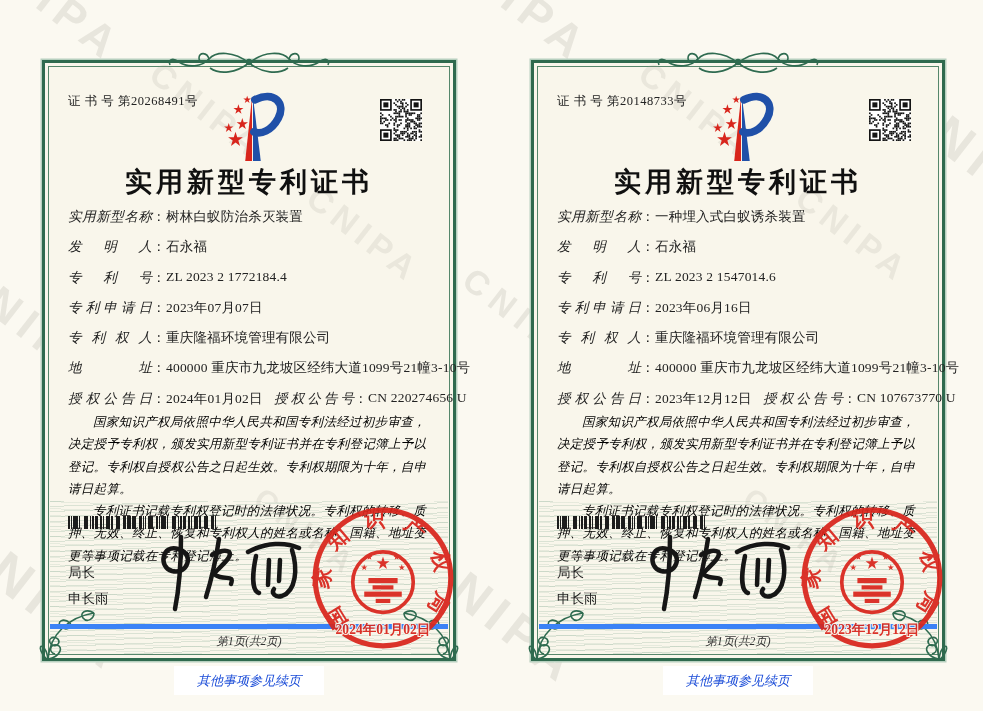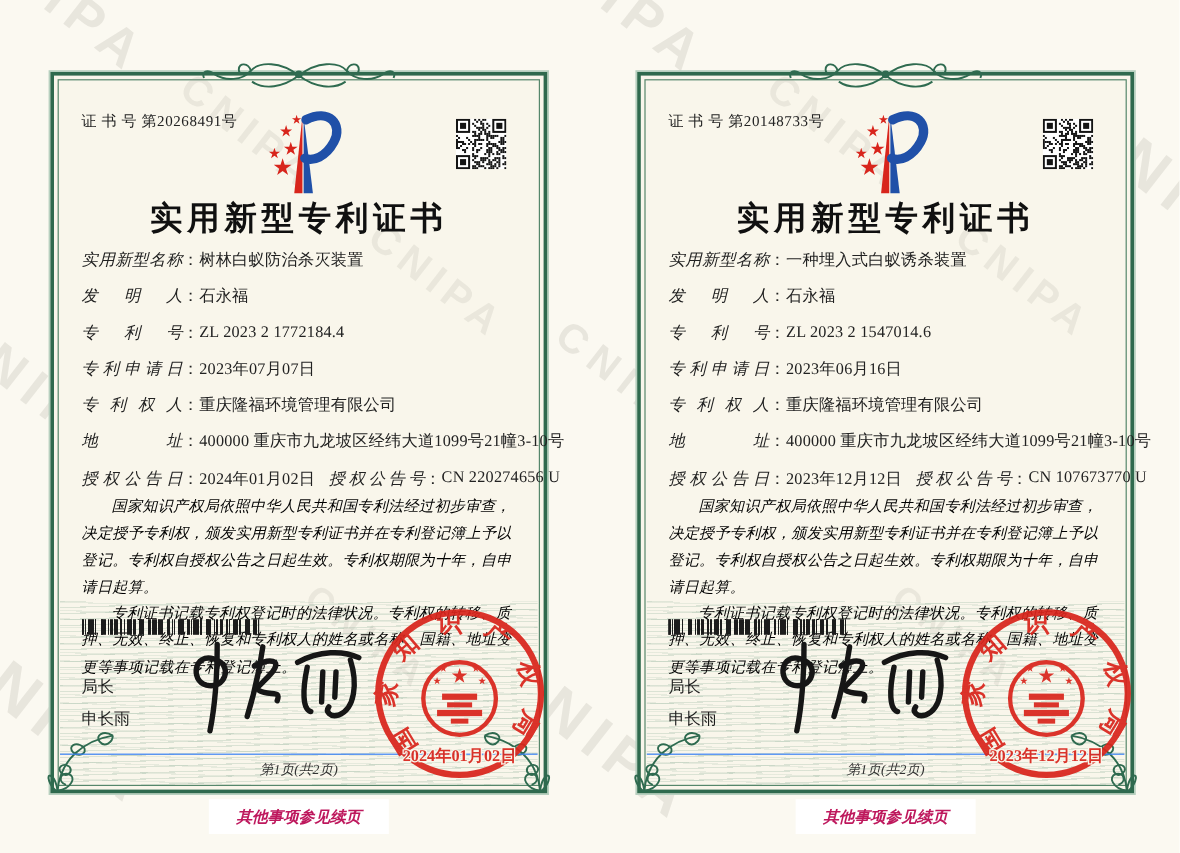--- a/index.html
+++ b/index.html
@@ -47,25 +47,25 @@
              font-style:italic;color:#000000;}
   .body-text p{margin:0;text-indent:2em;letter-spacing:0.3px;}
   
   .barcode{position:absolute;left:23px;top:453px;width:148px;height:13px;
      background-image:repeating-linear-gradient(90deg,#1c1c1c 0 2px,transparent 2px 3px,#1c1c1c 3px 4px,transparent 4px 8px),
                       repeating-linear-gradient(90deg,#1c1c1c 0 1px,transparent 1px 5px,#1c1c1c 5px 8px,transparent 8px 11px);}
   .director{position:absolute;left:23px;top:497px;font-family:"Liberation Sans","DejaVu Sans",sans-serif;
             font-size:13.5px;line-height:26px;color:#1c1c1c;}
   .signature{position:absolute;left:103px;top:466px;width:160px;height:90px;}
   .seal{position:absolute;right:-3px;top:442px;width:146px;height:146px;z-index:2;opacity:0.93;}
-  .page-footer{position:absolute;left:5px;right:5px;bottom:4px;height:25px;border-top:1px solid #3b82f6;
+  .page-footer{position:absolute;left:5px;right:5px;bottom:4px;height:25px;border-top:5px solid #3b82f6;
       display:flex;align-items:center;justify-content:center;font-size:11.5px;font-style:italic;color:#333;}
   
   .extra-note{position:absolute;top:666px;width:150px;height:29px;background:#ffffff;z-index:1;
-      display:flex;align-items:center;justify-content:center;font-size:13px;font-style:italic;color:#be185d;font-weight:bold;}
+      display:flex;align-items:center;justify-content:center;font-size:13px;font-style:italic;color:#1d4ed8;}
   .extra-note.left{left:174px;}
   .extra-note.right{left:663px;}
 </style>
 </head>
 <body>
 
 <div class="canvas">
 
   <span class="wm" style="left:-38px;top:-26px;font-size:44px;">CNIPA</span>
   <span class="wm" style="left:424px;top:-30px;font-size:46px;">CNIPA</span>

